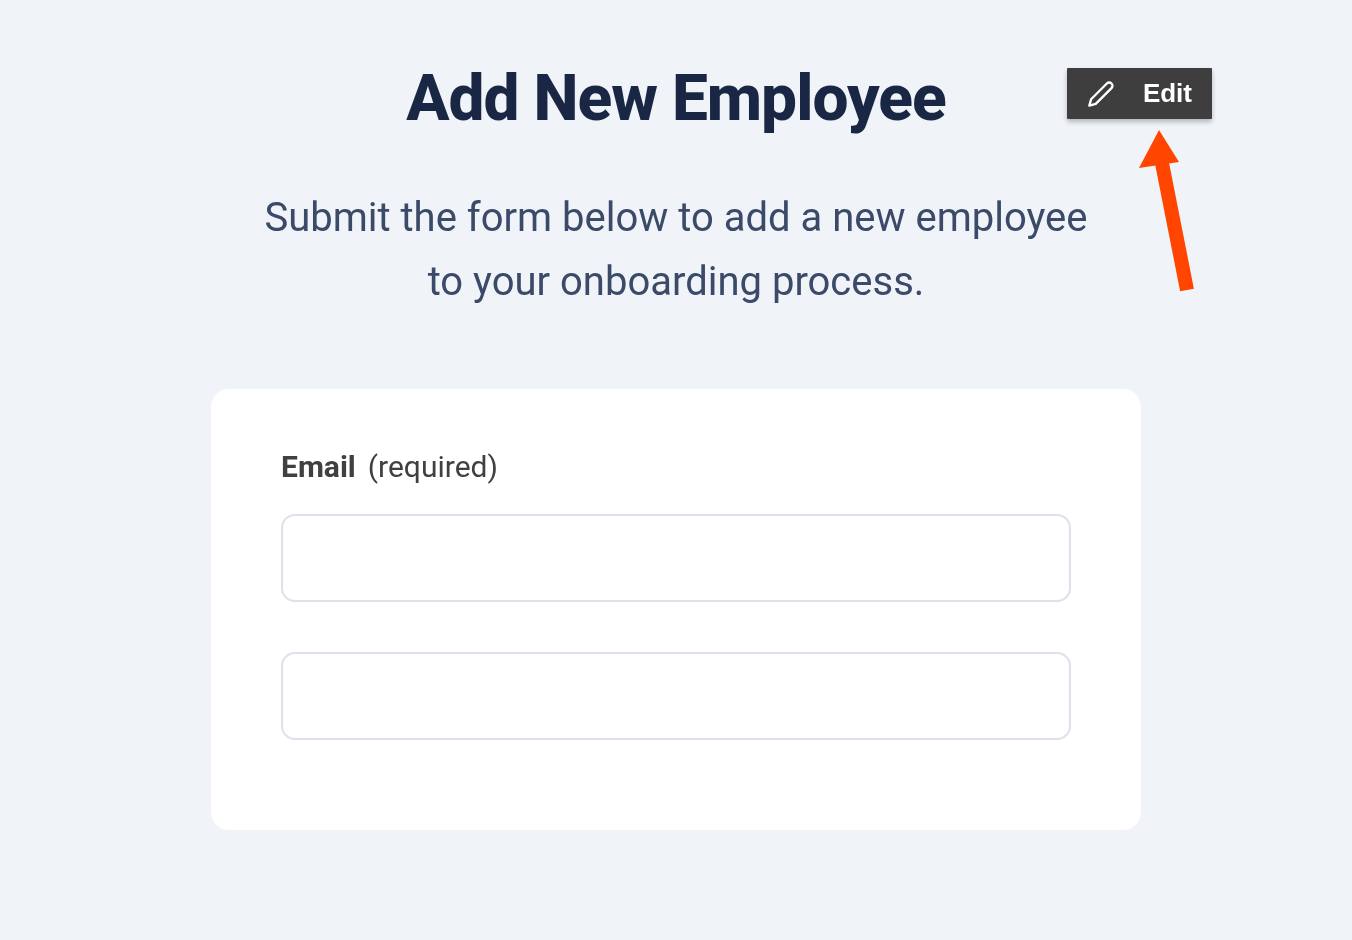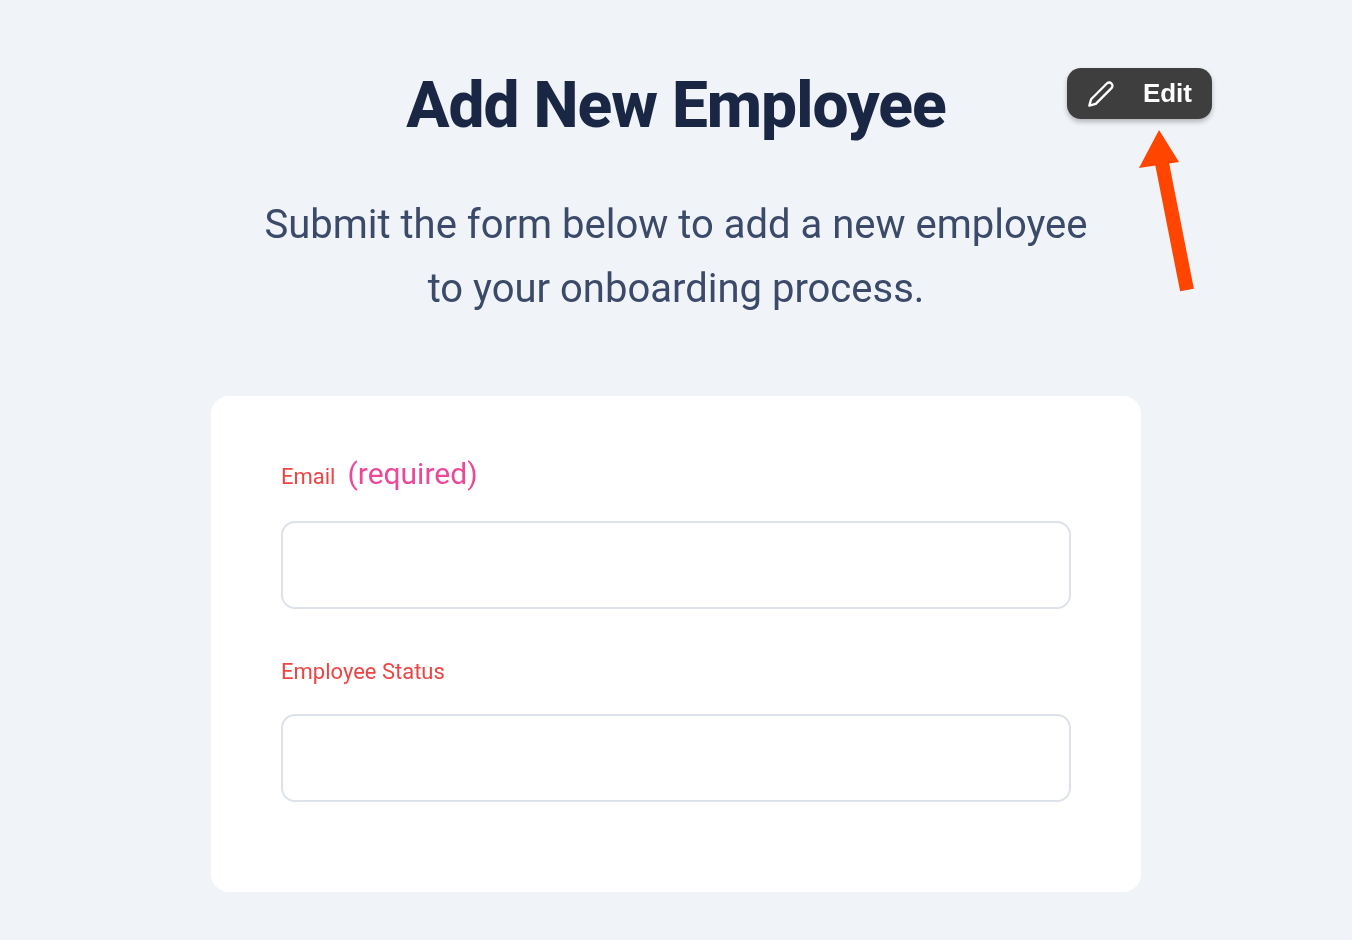--- a/index.html
+++ b/index.html
@@ -18,21 +18,21 @@
     }
 
     .container {
       width: 100%;
       padding-top: 60px;
     }
 
     .header-section {
       text-align: center;
       max-width: 900px;
-      margin: 8px auto;
+      margin: 1px auto;
       padding: 0 20px;
     }
 
     .page-title {
       font-size: 64px;
       font-weight: 800;
       color: #1a2744;
       letter-spacing: -1px;
       margin-bottom: 50px;
     }
@@ -59,50 +59,50 @@
     }
 
     .field-label-wrap {
       display: flex;
       align-items: baseline;
       gap: 12px;
       margin-bottom: 30px;
     }
 
     .field-label {
-      font-size: 22px;
-      font-weight: 400;
-      color: #ef4444;
+      font-size: 30px;
+      font-weight: 700;
+      color: #404040;
     }
 
     .field-required {
       font-size: 30px;
       font-weight: 400;
-      color: #ec4899;
+      color: #404040;
     }
 
     .field-input {
       width: 100%;
       height: 88px;
       border: 2px solid #dde2ea;
       border-radius: 14px;
       font-size: 24px;
       padding: 0 20px;
       background-color: #ffffff;
       color: #1a2744;
       outline: none;
     }
 
     .edit-button {
       position: absolute;
       top: 68px;
       right: 140px;
       background-color: #3e3e3e;
       border: none;
-      border-radius: 14px;
+      border-radius: 1px;
       padding: 10px 20px;
       display: flex;
       align-items: center;
       gap: 28px;
       cursor: pointer;
       box-shadow: 0 3px 5px rgba(0,0,0,0.25);
     }
 
     .edit-button-label {
       color: #ffffff;
@@ -137,23 +137,20 @@
     <div class="form-field">
       <div class="field-label-wrap">
         <span class="field-label">Email</span>
         <span class="field-required">(required)</span>
       </div>
       <input type="text" class="field-input" value="" style="">
     </div>
 
 
     <div class="form-field">
-      <div class="field-label-wrap">
-        <span class="field-label">Employee Status</span>
-      </div>
       <input type="text" class="field-input" value="" style="">
     </div>
   </div>
 </div>
 
 <button class="edit-button">
   <span class="edit-icon">
     <svg viewBox="0 0 24 24" fill="none" stroke="#ffffff" stroke-width="2" stroke-linecap="round" stroke-linejoin="round">
       <path d="M17 3a2.828 2.828 0 1 1 4 4L7.5 20.5 2 22l1.5-5.5L17 3z"></path>
     </svg>

